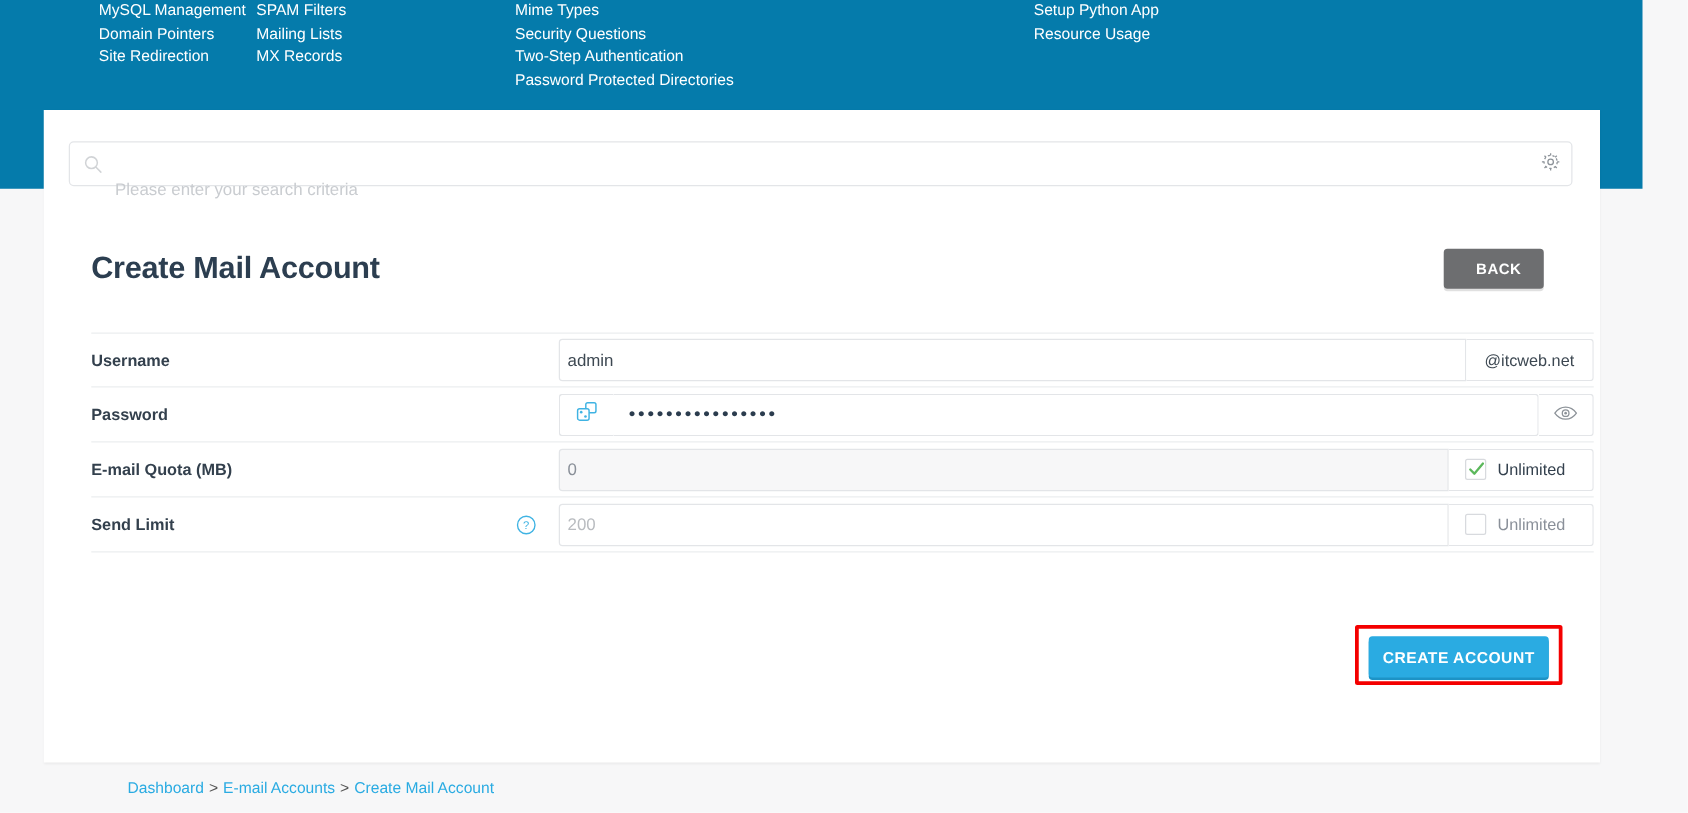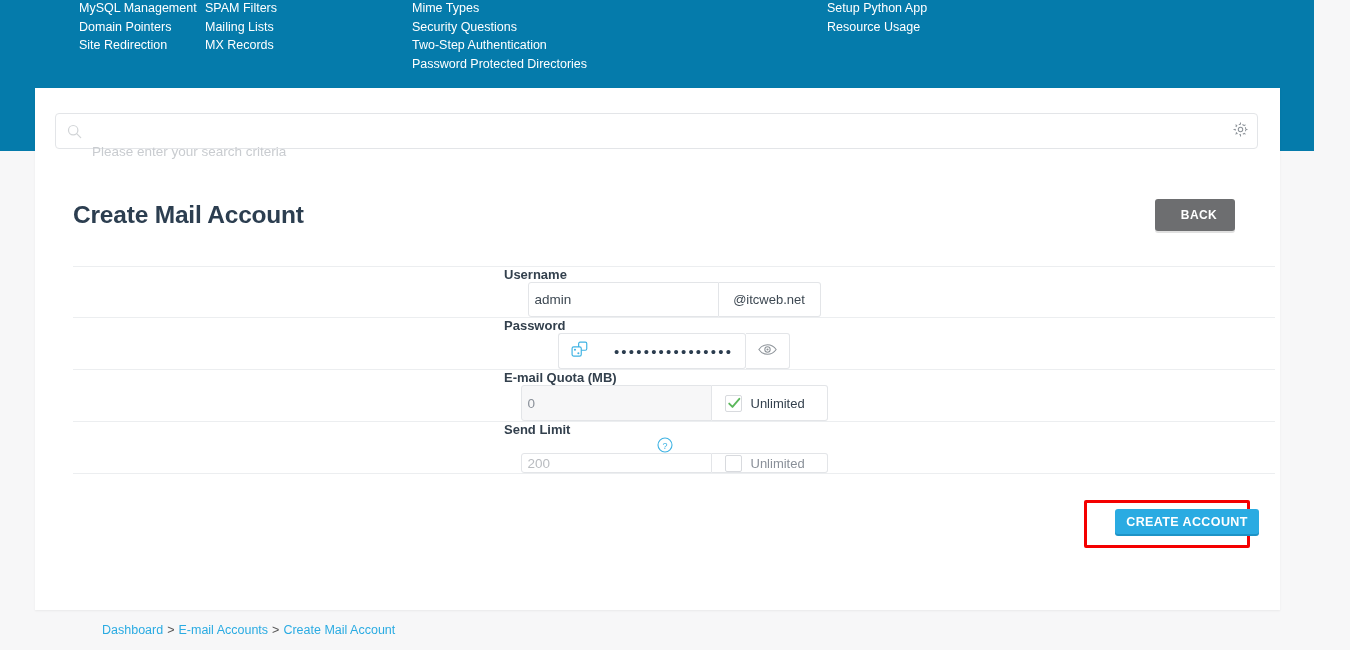--- a/index.html
+++ b/index.html
@@ -86,24 +86,23 @@
     font-size: 12px; font-weight: bold; letter-spacing: .4px;
     cursor: pointer;
     box-shadow: 0 2px 0 rgba(0,0,0,0.12);
     padding-left: 8px;
   }
 
   
   .form { position: absolute; left: 38px; top: 178px; width: 1202px; }
   .row {
     position: relative;
-    height: 52px;
+    height: 44px;
     display: flex; align-items: center;
     border-bottom: 1px solid #eceef0;
-    flex-direction: column;
   }
   .row:first-child { border-top: 1px solid #eceef0; }
   .row-label {
     width: 340px;
     font-size: 13px; font-weight: bold; color: #33404d;
     flex: none;
   }
   .help-icon { width: 16px; height: 16px; flex: none; margin-right: 18px; }
   .spacer-help { width: 34px; flex: none; }
 
@@ -177,29 +176,28 @@
     width: 166px; height: 48px;
   }
   .redbox {
     position: absolute; left: 0; top: 0;
     width: 166px; height: 48px;
     border: 3px solid #f40000;
     border-radius: 2px;
   }
   .create-btn {
     position: absolute; left: 11px; top: 9px;
-    width: 144px; height: 25px;
+    width: 144px; height: 33px;
     background: #2aabe2;
     border: 0; border-radius: 3px;
     color: #ffffff;
     font-family: "Liberation Sans", sans-serif;
     font-size: 12.5px; font-weight: bold; letter-spacing: .4px;
     cursor: pointer;
     box-shadow: 0 2px 0 #1d93c6;
-    margin-left: 20px;
   }
 
   
   .footer { position: absolute; left: 0; top: 620px; width: 1298px; height: 30px; margin-left: 47px; }
   .crumbs { position: absolute; left: 55px; top: 3px; font-size: 12.5px; }
   .crumbs a { color: #2aabe2; text-decoration: none; }
   .crumbs span.sep { color: #555; margin: 0 4px; }
   .copyright {
     position: absolute; right: 55px; top: 3px;
     font-size: 12.5px; color: #4a4f55;

